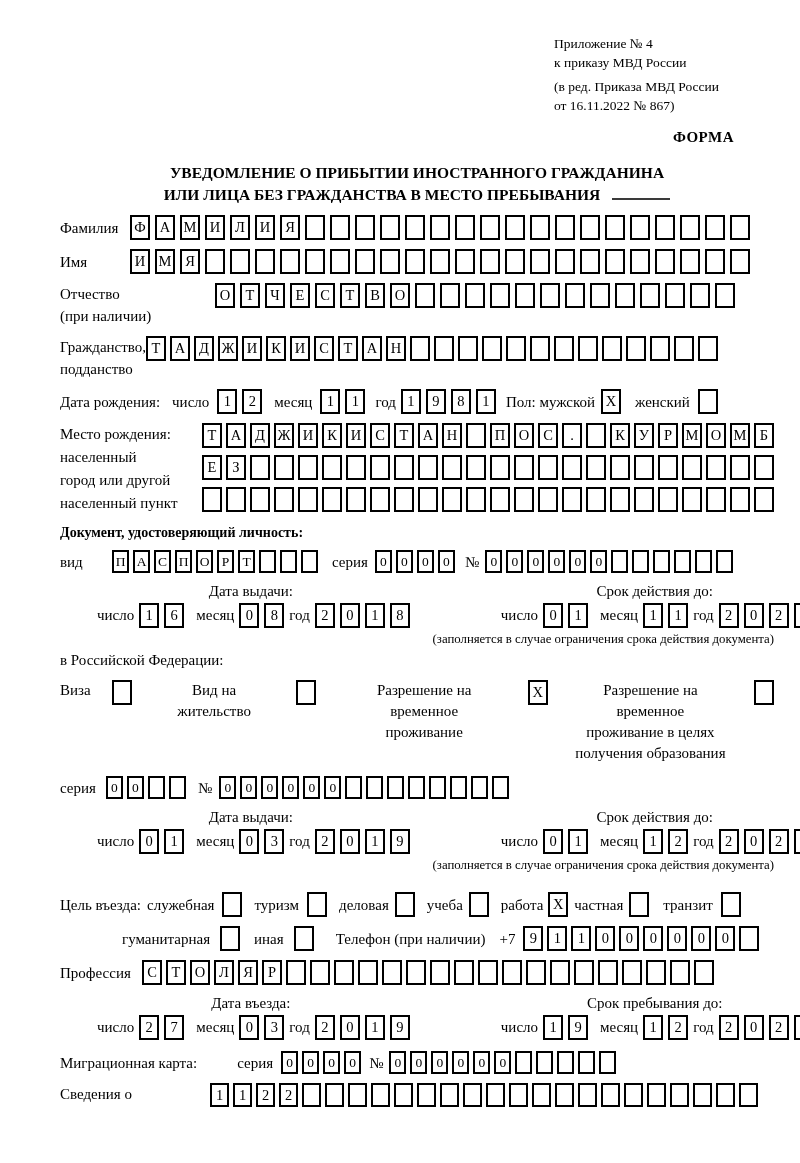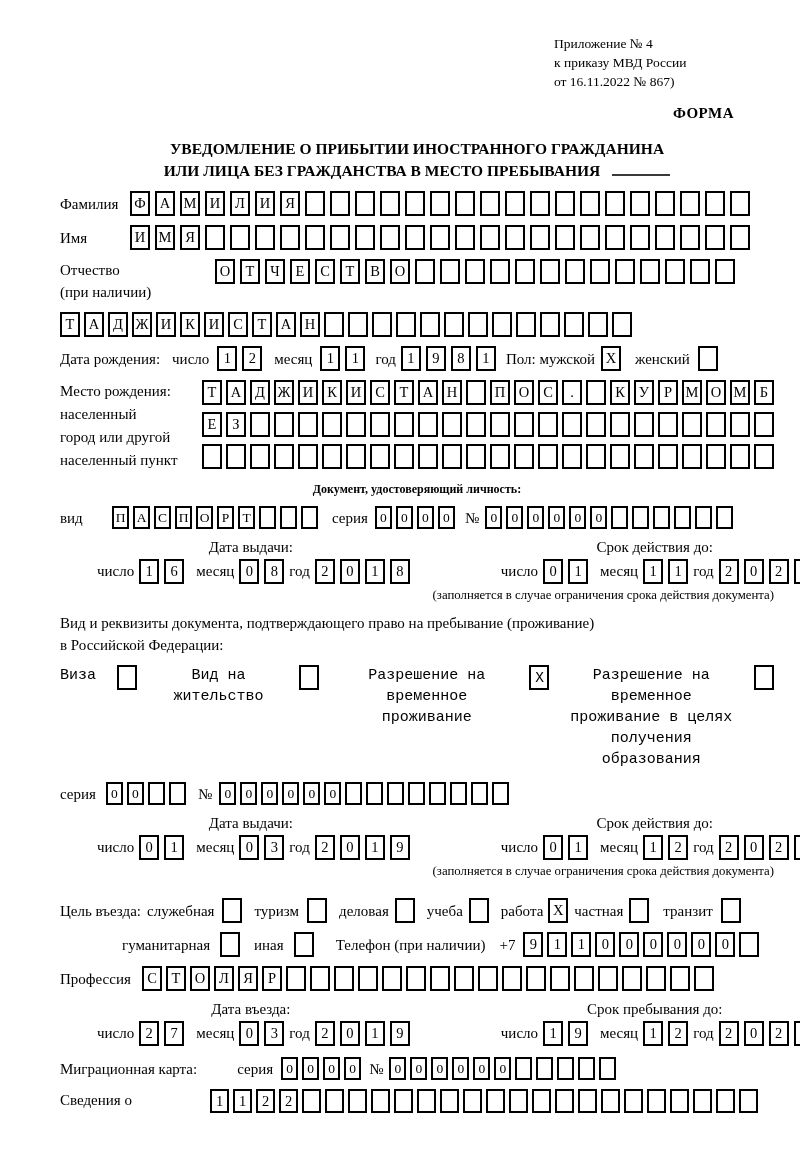--- a/index.html
+++ b/index.html
@@ -38,33 +38,34 @@
   .stack { display:flex; flex-direction:column; gap:7px; }
 
   
   .datepair { display:flex; margin-top:10px; }
   .dategroup { display:flex; flex-direction:column; }
   .dategroup .dg-title { text-align:center; margin-bottom:3px; }
   .dg-row { display:flex; align-items:center; }
   .dg-row .w { margin:0 5px; }
   .note { text-align:right; font-size:12.8px; margin-top:4px; }
 
-  .center-heading { text-align:center; font-weight:bold; font-size:12px; margin-top:10px; }
-
-  .opt { display:flex; gap:21px; align-items:flex-start;font-family:Liberation Mono, monospace; }
+  .center-heading { font-weight:bold; font-size:14px; margin-top:10px; }
+
+  .opt { display:flex; gap:21px; align-items:flex-start; }
   .opt .ol { text-align:center; line-height:21px; }
 </style>
 </head>
 <body>
 
 <div class="page">
 
   <div class="hdr">
     <div>Приложение № 4</div>
     <div>к приказу МВД России</div>
+    <div class="grp2">(в ред. Приказа МВД России</div>
     <div>от 16.11.2022 № 867)</div>
   </div>
   <div class="forma">ФОРМА</div>
 
   <div class="title">
     <div>УВЕДОМЛЕНИЕ О ПРИБЫТИИ ИНОСТРАННОГО ГРАЖДАНИНА</div>
     <div><span>ИЛИ ЛИЦА БЕЗ ГРАЖДАНСТВА В МЕСТО ПРЕБЫВАНИЯ</span><span class="blank-line"></span></div>
   </div>
 
 
@@ -154,20 +155,24 @@
         <span class="cell"></span>
         <span class="cell"></span>
         <span class="cell"></span>
         <span class="cell"></span>
         <span class="cell"></span>
         <span class="cell"></span>
       </span>
   </div>
 
   <div class="frow">
+    <span class="lbl" style="width:86px">
+      <span style="display:block">Гражданство,</span>
+      <span style="display:block">подданство</span>
+    </span>
     <span class="cells tight">
         <span class="cell">Т</span>
         <span class="cell">А</span>
         <span class="cell">Д</span>
         <span class="cell">Ж</span>
         <span class="cell">И</span>
         <span class="cell">К</span>
         <span class="cell">И</span>
         <span class="cell">С</span>
         <span class="cell">Т</span>
@@ -388,21 +393,20 @@
             <span class="cell">2</span>
             <span class="cell">0</span>
             <span class="cell">2</span>
             <span class="cell">5</span>
           </span>
       </div>
     </div>
   </div>
   <div class="note">(заполняется в случае ограничения срока действия документа)</div>
 
-  <div class="frow" style="margin-top:12px">Вид и реквизиты документа, подтверждающего право на пребывание (проживание)</div>
   <div class="frow" style="margin-top:5px">в Российской Федерации:</div>
 
   <div class="frow" style="margin-top:11px">
     <span class="opt">
       <span class="ol">Виза</span>
       <span class="cells">
           <span class="cell"></span>
         </span>
     </span>
     <span class="opt" style="margin-left:22px">

